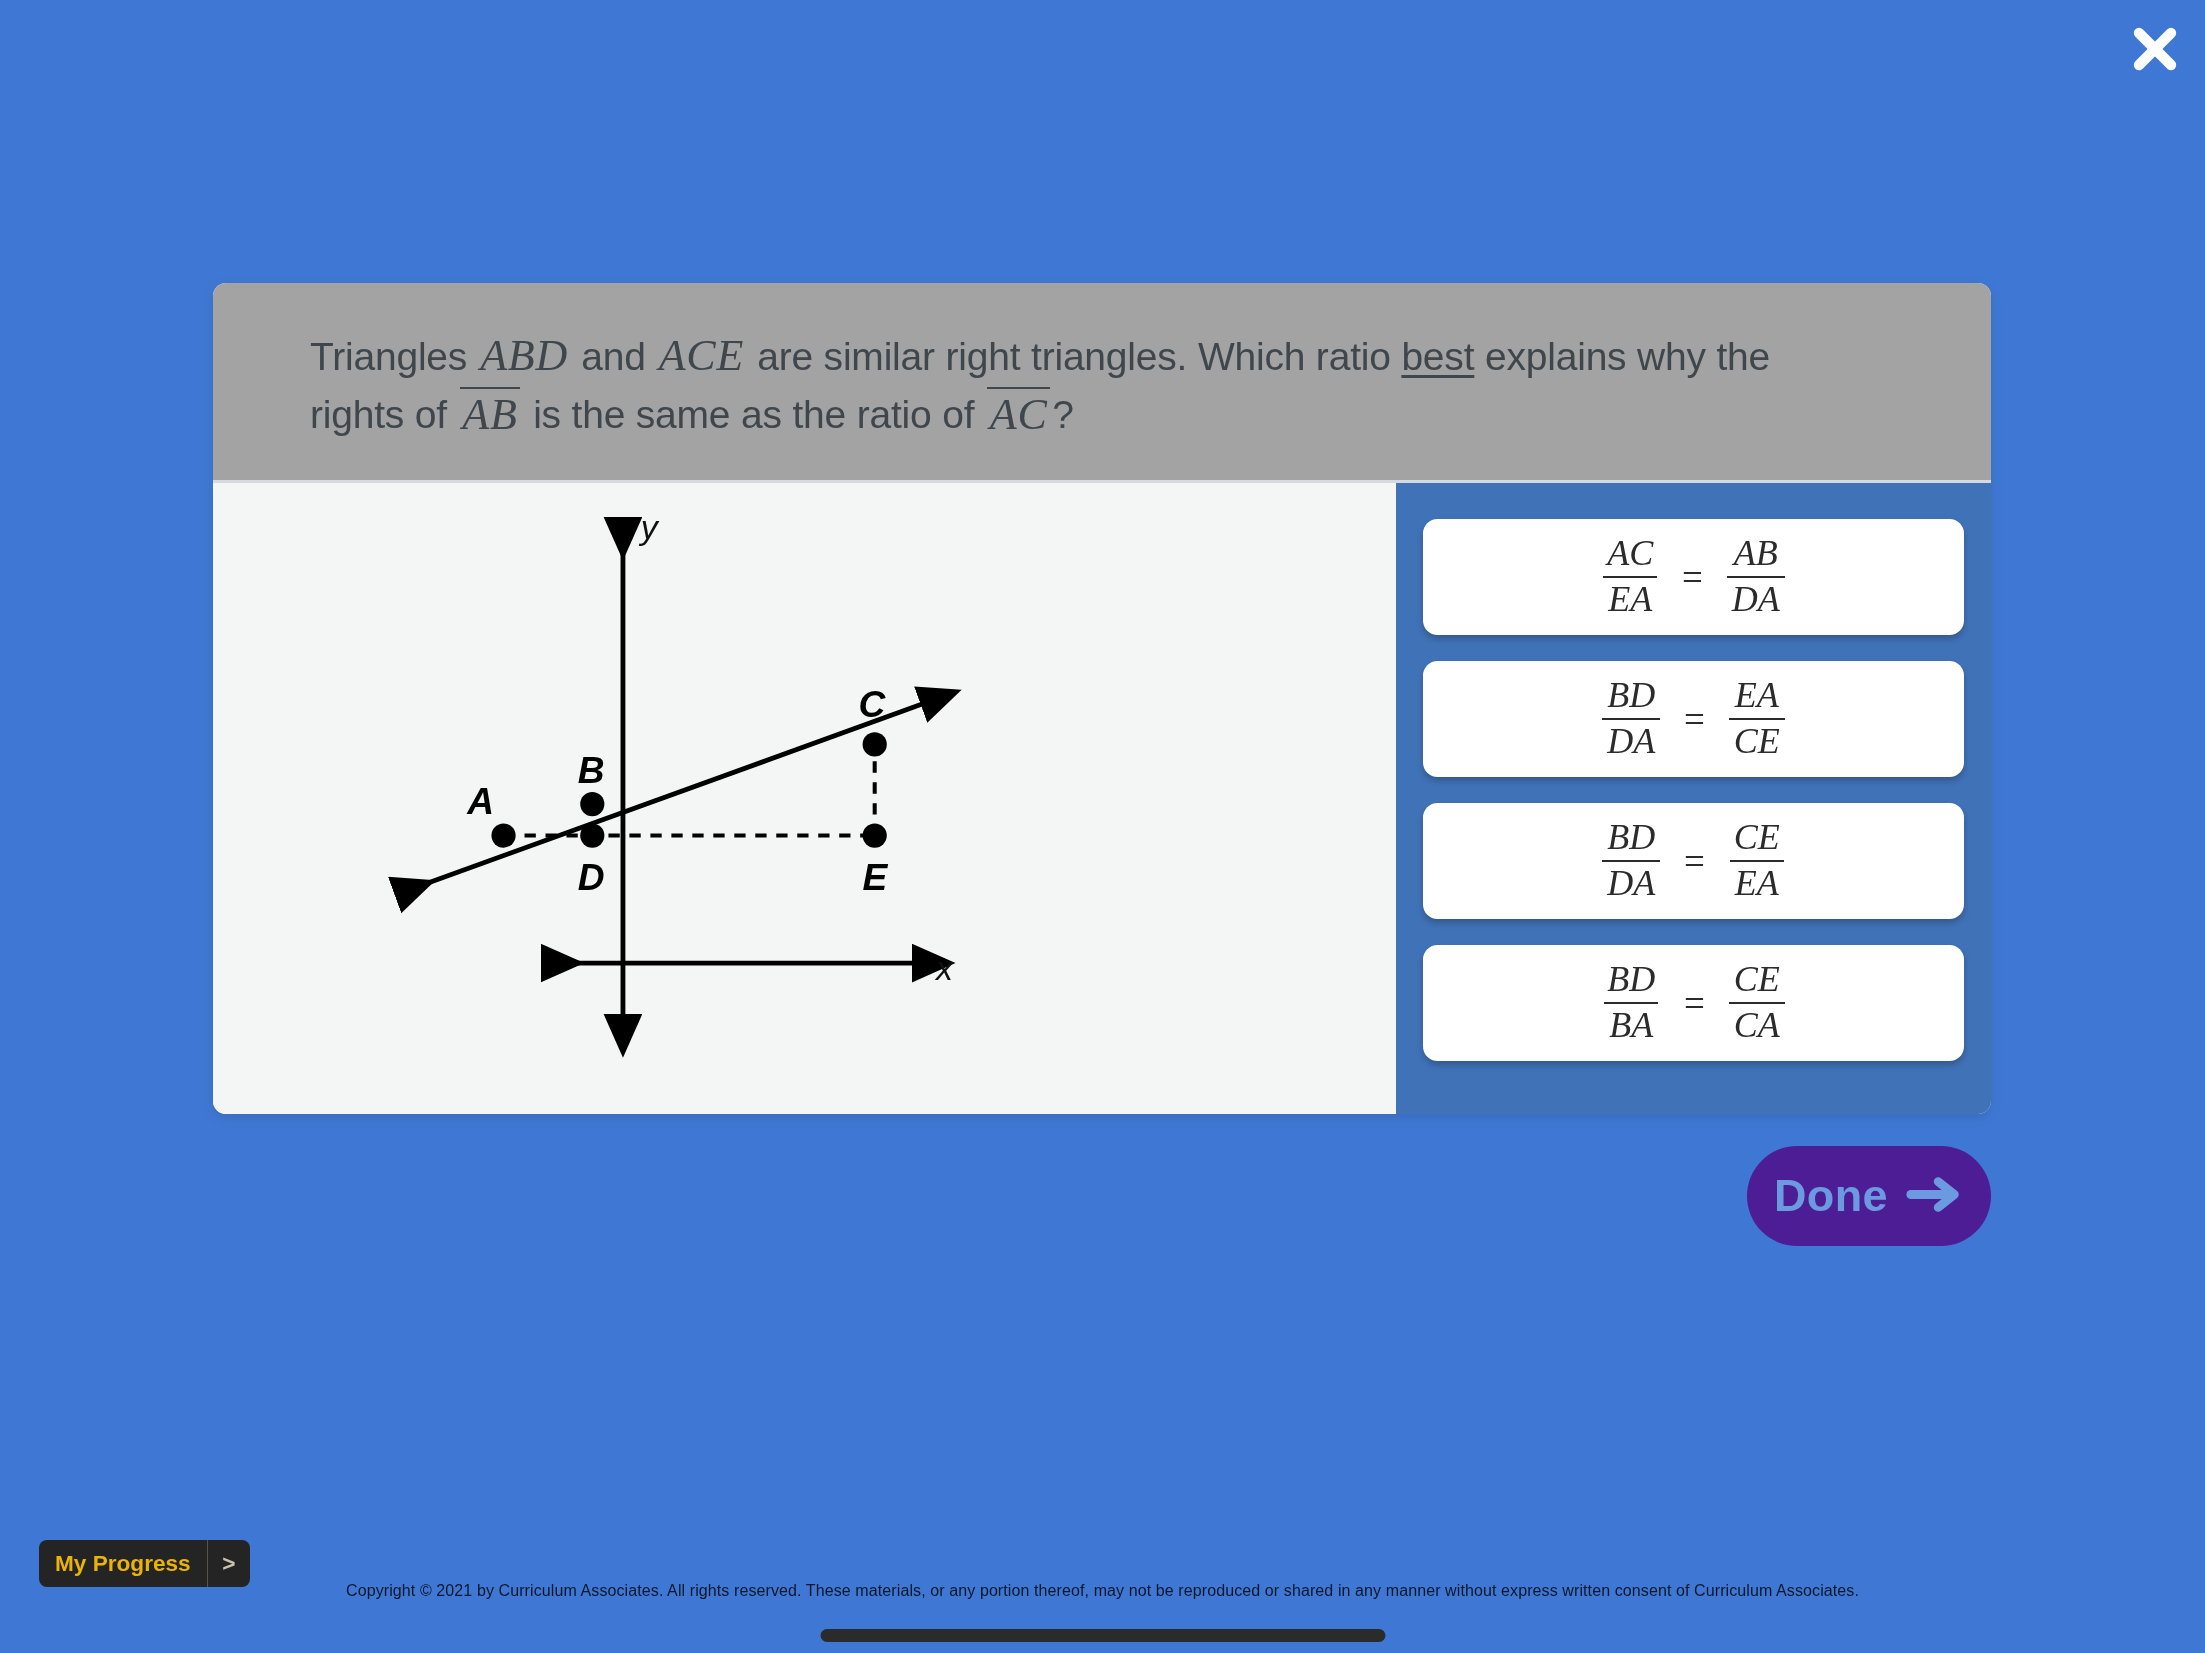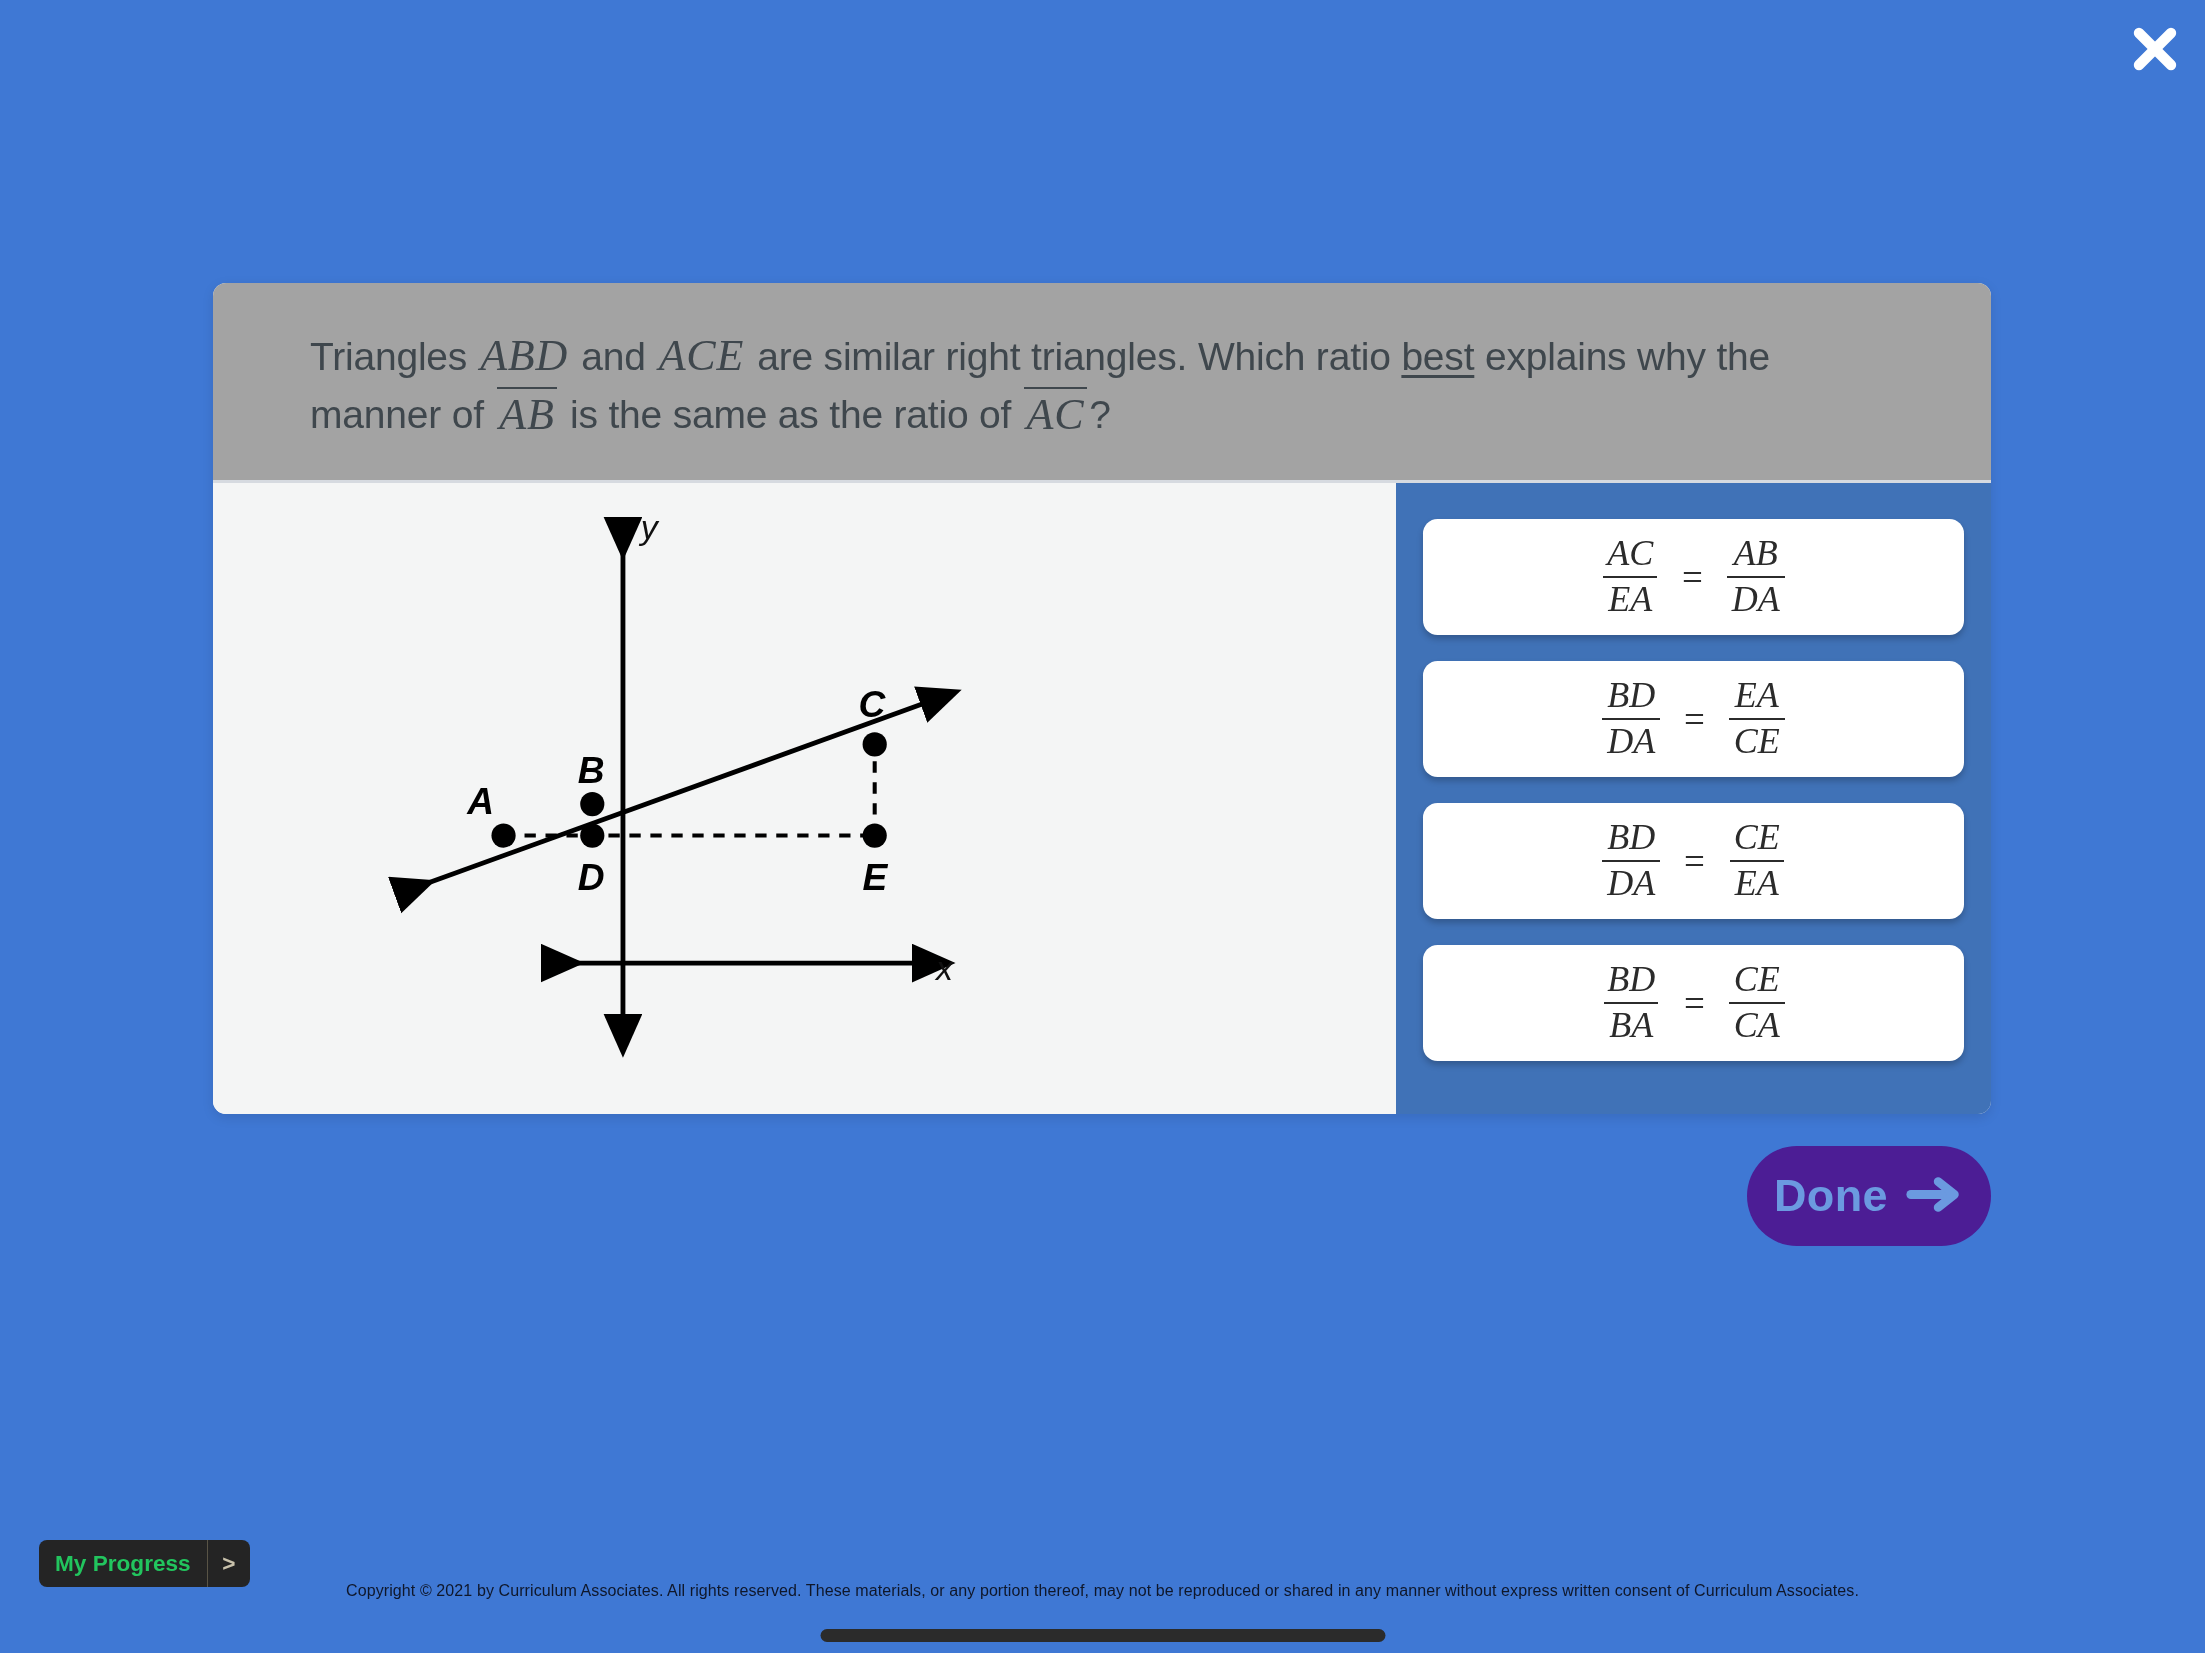--- a/index.html
+++ b/index.html
@@ -166,21 +166,21 @@
     left: 39px;
     top: 1540px;
     height: 47px;
     background: #242424;
     border-radius: 8px;
     display: flex;
     align-items: stretch;
     cursor: pointer;
   }
   #my-progress-label {
-    color: #22c55e;
+    color: #eab308;
     font-size: 22.6px;
     font-weight: 700;
     padding: 0 16px;
     display: flex;
     align-items: center;
   }
   #my-progress-chevron {
     color: #c9c2ac;
     font-size: 22.6px;
     font-weight: 700;
@@ -229,21 +229,21 @@
     </svg>
   </span>
 </div>
 
 <div id="card">
 
   <div id="question-header">
     <div class="qtext">
       <span>Triangles </span><span class="mv">ABD</span><span> and </span><span class="mv">ACE</span><span> are similar right triangles. Which ratio </span><span class="u">best</span><span> explains why the</span>
       <br>
-      <span>manner of </span><span class="seg">AB</span><span> is the same as the ratio of </span><span class="seg">AC</span><span>?</span>
+      <span>rights of </span><span class="seg">AB</span><span> is the same as the ratio of </span><span class="seg">AC</span><span>?</span>
     </div>
   </div>
 
   <div id="card-body">
 
     <div id="diagram-panel">
       <svg id="diagram-svg" width="1183" height="660" viewBox="0 0 1466 818">
         <defs>
           <marker id="ar" markerWidth="11" markerHeight="11" refX="2.3" refY="4" orient="auto" markerUnits="strokeWidth">
             <path d="M0,0 L9,4 L0,8 z" fill="#000"></path>

